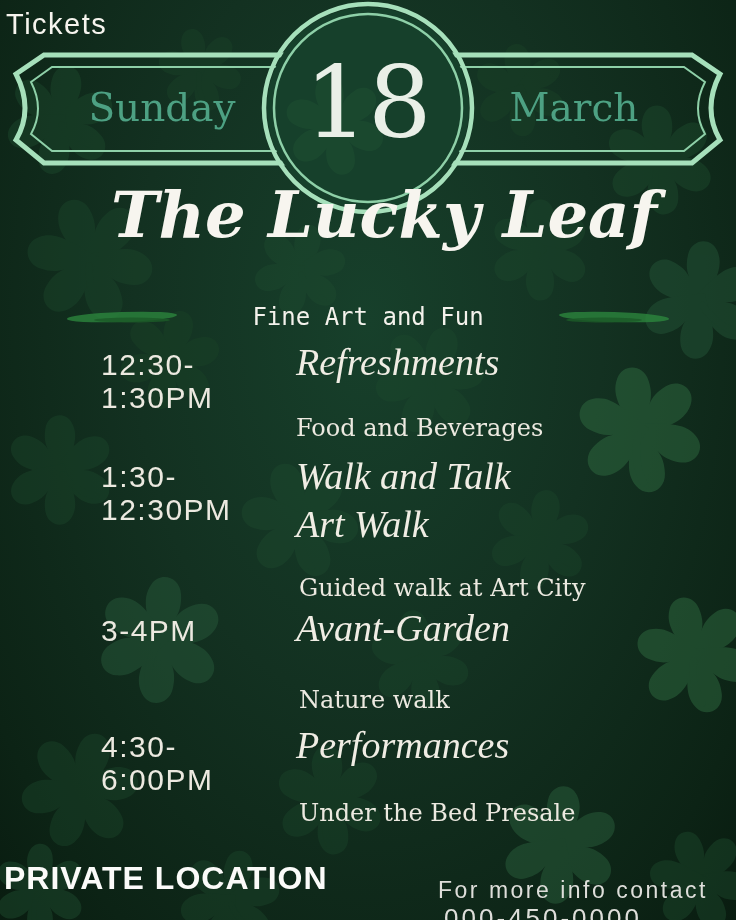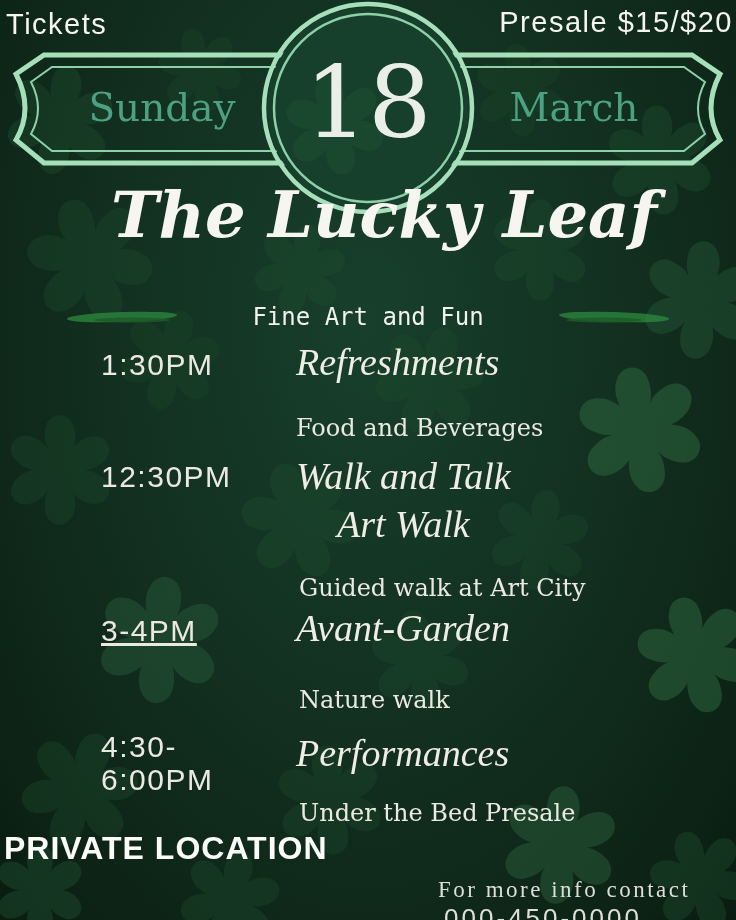--- a/index.html
+++ b/index.html
@@ -78,52 +78,53 @@
     <path d="M368 67 H52 L31 82 Q45 109 31 134 L52 151 H368" fill="none" stroke="#8ed0a8" stroke-width="2"></path>
     <path d="M368 55 H692 L720 74 Q702 109 720 140 L692 163 H368" fill="none" stroke="#a6e0bb" stroke-width="5"></path>
     <path d="M368 67 H684 L705 82 Q691 109 705 134 L684 151 H368" fill="none" stroke="#8ed0a8" stroke-width="2"></path>
     <circle cx="368" cy="108" r="101" fill="#16402b"></circle>
     <use href="#shamrock" transform="translate(335 125) rotate(20) scale(1.2)" fill="#1f5132" color="#1f5132" opacity="0.5"></use>
     <circle cx="368" cy="108" r="104" fill="none" stroke="#a6e0bb" stroke-width="4.5"></circle>
     <circle cx="368" cy="108" r="94" fill="none" stroke="#8ed0a8" stroke-width="2.5"></circle>
   </svg>
 
   <div class="abs corner" style="left:6px;top:8px;">Tickets</div>
-  <div class="abs corner" style="right:3px;top:6px;">Presale $15/$20</div>
 
   <div class="abs datetxt" style="left:77px;top:85px;">Sunday</div>
   <div class="abs daynum" style="left:258px;top:50px;">18</div>
   <div class="abs datetxt" style="left:489px;top:85px;">March</div>
 
   <h1 class="abs maintitle" style="left:16px;top:178px;margin:0;">The Lucky Leaf</h1>
   <div class="abs tagline" style="left:0;top:303px;">Fine Art and Fun</div>
 
   <div class="abs time" style="left:101px;top:348px;">
+    <div>12:30-</div>
     <div>1:30PM</div>
   </div>
   <div class="abs etitle" style="left:296px;top:338px;">Refreshments</div>
   <div class="abs edesc" style="left:296px;top:414px;">Food and Beverages</div>
 
   <div class="abs time" style="left:101px;top:460px;">
+    <div>1:30-</div>
     <div>12:30PM</div>
   </div>
-  <div class="abs etitle" style="left:296px;top:452px;text-align:center;">
+  <div class="abs etitle" style="left:296px;top:452px;">
     <div>Walk and Talk</div>
     <div>Art Walk</div>
   </div>
   <div class="abs edesc" style="left:299px;top:574px;text-align:right;">Guided walk at Art City</div>
 
-  <div class="abs time" style="left:101px;top:614px;text-decoration:underline;">3-4PM</div>
+  <div class="abs time" style="left:101px;top:614px;">3-4PM</div>
   <div class="abs etitle" style="left:296px;top:604px;">Avant-Garden</div>
   <div class="abs edesc" style="left:299px;top:686px;">Nature walk</div>
 
   <div class="abs time" style="left:101px;top:730px;">
     <div>4:30-</div>
     <div>6:00PM</div>
   </div>
-  <div class="abs etitle" style="left:296px;top:721px;margin-top:8px;">Performances</div>
+  <div class="abs etitle" style="left:296px;top:721px;">Performances</div>
   <div class="abs edesc" style="left:299px;top:799px;">Under the Bed Presale</div>
 
-  <div class="abs location" style="left:4px;top:830px;">PRIVATE LOCATION</div>
-  <div class="abs contact" style="left:438px;top:877px;font-family:Liberation Serif, serif;">For more info contact</div>
+  <div class="abs location" style="left:4px;top:860px;">PRIVATE LOCATION</div>
+  <div class="abs contact" style="left:438px;top:877px;">For more info contact</div>
   <div class="abs phone" style="left:444px;top:903px;">000-450-0000</div>
 
 </div>
 
 </body></html>

